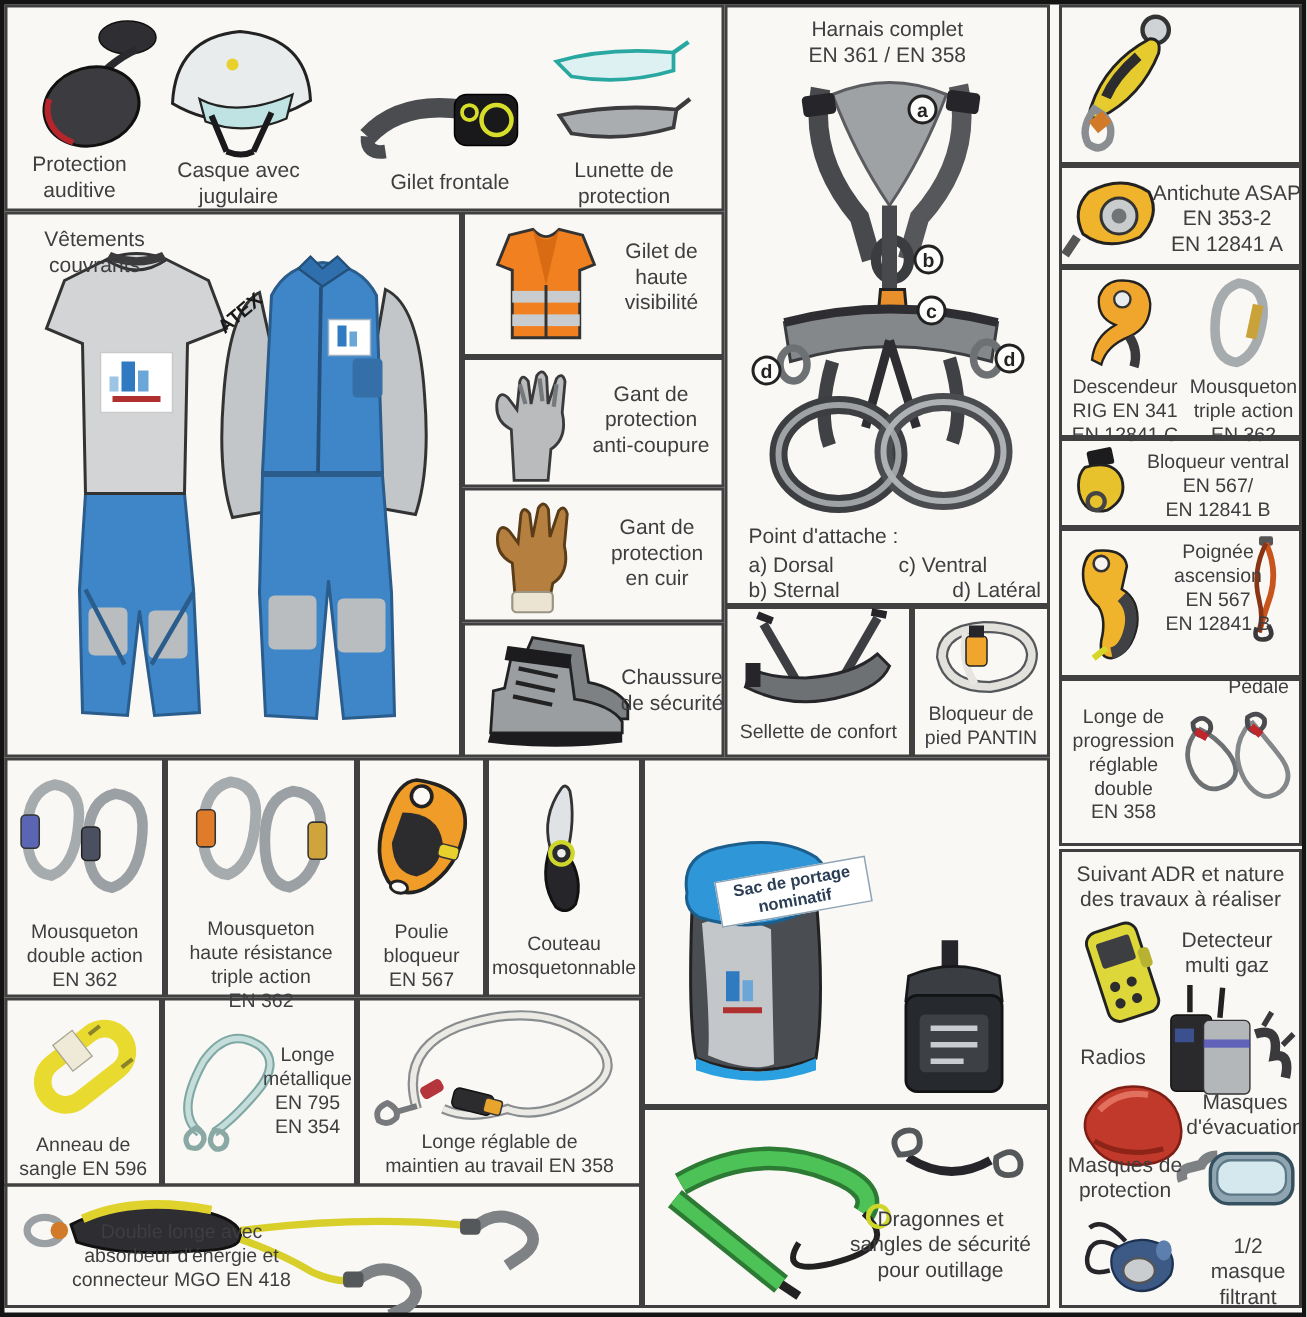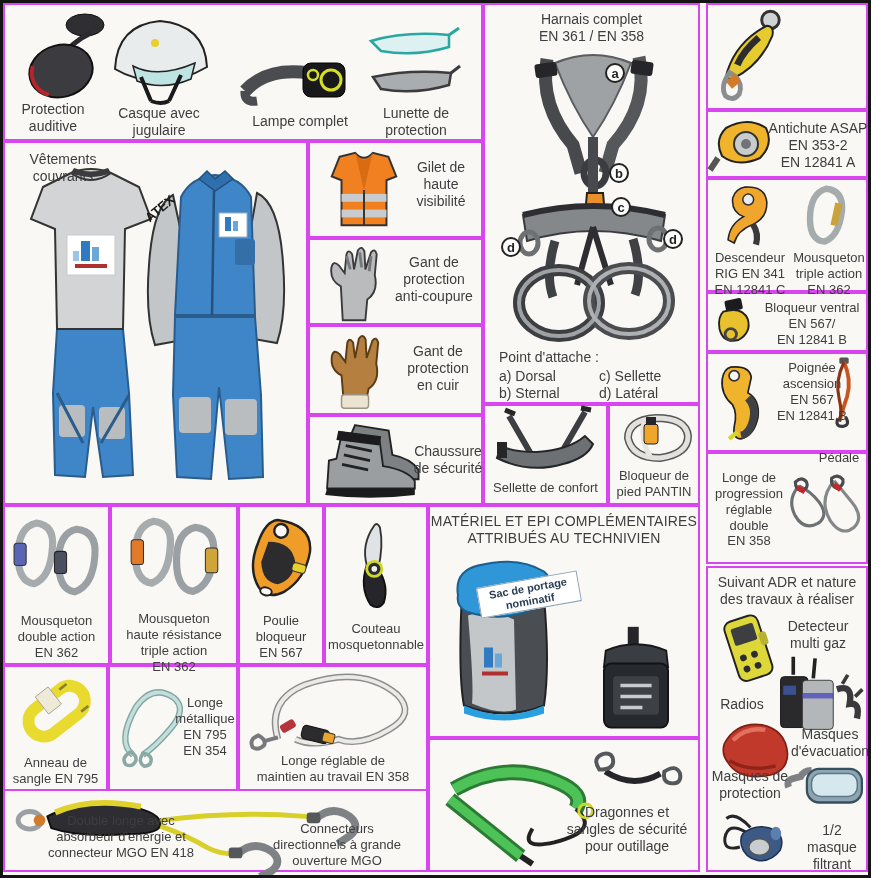--- a/index.html
+++ b/index.html
@@ -1,20 +1,20 @@
 <!DOCTYPE html>
 <html><head>
 <meta charset="utf-8">
 <style>
   html,body{margin:0;padding:0;background:#e8e8e8;}
   .page{position:relative;width:871px;height:878px;background:#faf8f4;
         font-family:"Liberation Sans",sans-serif;color:#3e3e40;overflow:hidden;}
   .frame{position:absolute;left:0;top:0;width:871px;height:878px;
          border:3px solid #141414;box-sizing:border-box;pointer-events:none;z-index:50;}
-  .box{position:absolute;border:2px solid #d946ef;box-sizing:border-box;}
+  .box{position:absolute;border:2px solid #404040;box-sizing:border-box;}
   .lbl{position:absolute;white-space:pre-line;text-align:center;font-size:14px;line-height:1.22;z-index:5;}
   .lbl.small{font-size:13px;}
   .lbl.left{text-align:left;}
   .caps{letter-spacing:.2px;}
   .marker{position:absolute;width:20px;height:20px;border:2px solid #222;border-radius:50%;
           background:#fdfdfb;font-size:13px;line-height:18px;text-align:center;font-weight:bold;
           box-sizing:border-box;z-index:10;color:#222;}
   svg{position:absolute;overflow:visible;}
   .bagtag{position:absolute;background:#ffffff;border:1px solid #8fa3b5;color:#2b3e55;
           font-size:11px;font-weight:bold;line-height:1.15;text-align:center;white-space:pre-line;
@@ -49,21 +49,21 @@
   <div class="lbl" style="left:100px;top:100px;width:108px;">Casque avec
 jugulaire</div>
 
   <svg style="left:232px;top:48px;" width="120" height="62" viewBox="0 0 120 62">
     <path d="M8,38 Q30,14 72,20" stroke="#4a4c4f" stroke-width="13" fill="none"></path>
     <path d="M8,38 Q7,50 20,48" stroke="#4a4c4f" stroke-width="9" fill="none"></path>
     <rect x="66" y="10" width="42" height="34" rx="8" fill="#19191b" stroke="#000"></rect>
     <circle cx="94" cy="27" r="10" fill="none" stroke="#d6de2a" stroke-width="3"></circle>
     <circle cx="76" cy="22" r="5" fill="none" stroke="#d6de2a" stroke-width="2.5"></circle>
   </svg>
-  <div class="lbl" style="left:232px;top:108px;width:126px;">Lampe complet</div>
+  <div class="lbl" style="left:232px;top:108px;width:126px;">Gilet frontale</div>
 
   <svg style="left:360px;top:10px;" width="100" height="90" viewBox="0 0 100 90">
     <path d="M84,20 L94,13" stroke="#28a8a0" stroke-width="3"></path>
     <path d="M6,26 Q40,16 84,20 L84,32 Q50,42 16,36 Z" fill="#ddf0f2" stroke="#28a8a0" stroke-width="2.5"></path>
     <path d="M86,58 L95,51" stroke="#3c3c3e" stroke-width="3"></path>
     <path d="M8,62 Q45,54 86,58 L84,70 Q50,80 16,74 Z" fill="#a9adb0" stroke="#3c3c3e" stroke-width="2.5"></path>
   </svg>
   <div class="lbl" style="left:356px;top:100px;width:110px;">Lunette de
 protection</div>
 </div>
@@ -93,22 +93,22 @@
     <ellipse cx="134" cy="256" rx="40" ry="33" fill="none" stroke="#aeb1b4" stroke-width="4"></ellipse>
   </svg>
   <div class="marker" style="left:120px;top:58px;">a</div>
   <div class="marker" style="left:124px;top:158px;">b</div>
   <div class="marker" style="left:126px;top:192px;">c</div>
   <div class="marker" style="left:16px;top:232px;">d</div>
   <div class="marker" style="left:178px;top:224px;">d</div>
   <div class="lbl left" style="left:14px;top:344px;width:160px;">Point d'attache :</div>
   <div class="lbl left" style="left:14px;top:363px;width:95px;">a) Dorsal</div>
   <div class="lbl left" style="left:14px;top:380px;width:95px;">b) Sternal</div>
-  <div class="lbl left" style="left:114px;top:363px;width:95px;">c) Sellette</div>
-  <div class="lbl left" style="left:114px;top:380px;width:95px;">d) Latéral</div>
+  <div class="lbl left" style="left:114px;top:363px;width:95px;">c) Ventral</div>
+  <div class="lbl left" style="left:114px;top:380px;width:95px;text-align:right;">d) Latéral</div>
 </div>
 
 <div class="box" style="left:483px;top:404px;width:125px;height:101px;">
   <svg style="left:4px;top:2px;" width="115" height="70" viewBox="0 0 115 70">
     <path d="M20,8 L42,46 M96,4 L74,42" stroke="#3c3e41" stroke-width="6"></path>
     <path d="M16,2 l10,4 M92,0 l10,2" stroke="#26262a" stroke-width="5"></path>
     <path d="M8,50 Q40,66 74,56 Q98,50 104,36 L96,28 Q80,42 48,44 Q24,44 12,38 Z" fill="#6e7174" stroke="#26262a" stroke-width="2"></path>
     <rect x="8" y="34" width="10" height="16" fill="#26262a"></rect>
   </svg>
   <div class="lbl small" style="left:0;top:74px;width:100%;">Sellette de confort</div>
@@ -386,22 +386,20 @@
     <path d="M30,6 Q16,26 22,48 L34,52 Q40,28 36,8 Q33,2 30,6 Z" fill="#dfe3e5" stroke="#333" stroke-width="2"></path>
     <path d="M22,48 Q14,72 26,90 Q34,96 40,88 Q46,70 34,52 Z" fill="#26262a" stroke="#111" stroke-width="2"></path>
     <circle cx="30" cy="52" r="8" fill="#2c2c2e" stroke="#cfd62a" stroke-width="3"></circle>
     <circle cx="30" cy="52" r="3" fill="#efefed"></circle>
   </svg>
   <div class="lbl small" style="left:0;top:114px;width:100%;">Couteau
 mosquetonnable</div>
 </div>
 
 <div class="box" style="left:428px;top:505px;width:272px;height:233px;">
-  <div class="lbl caps" style="left:0;top:6px;width:100%;">MATÉRIEL ET EPI COMPLÉMENTAIRES
-ATTRIBUÉS AU TECHNIVIEN</div>
   <svg style="left:14px;top:46px;" width="120" height="175" viewBox="0 0 120 170">
     <path d="M18,36 Q14,120 20,150 Q60,166 100,150 Q106,110 100,42 Q60,20 18,36 Z" fill="#4a4e53" stroke="#222" stroke-width="2"></path>
     <path d="M24,60 Q30,130 28,148 Q56,160 72,154 L70,64 Q44,52 24,60 Z" fill="#c3c7ca"></path>
     <rect x="40" y="92" width="9" height="20" fill="#2f7ac0"></rect>
     <rect x="51" y="98" width="7" height="14" fill="#6aa6d8"></rect>
     <rect x="38" y="116" width="26" height="4" fill="#b03030"></rect>
     <path d="M14,40 Q10,16 34,10 Q74,0 100,16 Q112,26 104,46 Q66,70 22,56 Q12,50 14,40 Z" fill="#2f96d8" stroke="#1b5f8e" stroke-width="2"></path>
     <path d="M20,150 Q60,168 100,150 L100,158 Q60,172 20,158 Z" fill="#2aa0e0"></path>
   </svg>
   <div class="bagtag" style="left:48px;top:72px;width:92px;">Sac de portage
@@ -417,21 +415,21 @@
 
 <div class="box" style="left:3px;top:665px;width:105px;height:126px;">
   <svg style="left:2px;top:2px;" width="100" height="86" viewBox="0 0 105 95">
     <g transform="rotate(-38 52 48)">
       <rect x="18" y="30" width="70" height="34" rx="17" fill="none" stroke="#e8da2e" stroke-width="13"></rect>
       <rect x="44" y="20" width="18" height="24" fill="#efe9d8" stroke="#a9a592"></rect>
       <path d="M70,30 h10 M74,64 h10" stroke="#8a832a" stroke-width="3"></path>
     </g>
   </svg>
   <div class="lbl small" style="left:0;top:88px;width:100%;">Anneau de
-sangle EN 795</div>
+sangle EN 596</div>
 </div>
 
 <div class="box" style="left:108px;top:665px;width:130px;height:126px;">
   <svg style="left:2px;top:2px;" width="84" height="118" viewBox="0 0 120 115">
     <path d="M30,96 Q6,78 34,28 Q58,-6 88,14 Q108,30 84,58 Q62,84 44,96" fill="none" stroke="#7fa8a4" stroke-width="9"></path>
     <path d="M30,96 Q6,78 34,28 Q58,-6 88,14 Q108,30 84,58 Q62,84 44,96" fill="none" stroke="#c5dedb" stroke-width="5"></path>
     <path d="M26,92 Q12,100 20,110 Q30,114 34,104 Q36,96 26,92 Z" fill="none" stroke="#8aa8a4" stroke-width="5"></path>
     <path d="M44,94 Q36,106 46,112 Q56,112 56,102 Q54,94 44,94 Z" fill="none" stroke="#8aa8a4" stroke-width="5"></path>
   </svg>
   <div class="lbl small" style="left:62px;top:28px;width:66px;">Longe
@@ -465,23 +463,20 @@
     <path d="M152,28 Q230,18 300,24 L312,26" stroke="#d8cf2a" stroke-width="5" fill="none"></path>
     <path d="M152,34 Q180,44 200,56 Q216,64 232,62" stroke="#d8cf2a" stroke-width="5" fill="none"></path>
     <path d="M312,26 q16,-14 34,-2 q12,10 0,20 l-12,8" stroke="#7e8285" stroke-width="8" fill="none"></path>
     <rect x="302" y="20" width="14" height="11" rx="3" fill="#55585a"></rect>
     <path d="M232,62 q16,-14 34,-2 q12,10 0,20 l-12,6" stroke="#7e8285" stroke-width="8" fill="none"></path>
     <rect x="222" y="56" width="14" height="11" rx="3" fill="#55585a"></rect>
   </svg>
   <div class="lbl small" style="left:14px;top:22px;width:204px;z-index:8;">Double longe avec
 absorbeur d'énergie et
 connecteur MGO EN 418</div>
-  <div class="lbl small" style="left:246px;top:30px;width:172px;z-index:8;">Connecteurs
-directionnels à grande
-ouverture MGO</div>
 </div>
 
 <div class="box" style="left:428px;top:738px;width:272px;height:134px;">
   <svg style="left:6px;top:8px;" width="256" height="118" viewBox="0 0 260 120">
     <path d="M18,42 Q70,12 122,34 Q152,46 142,62" stroke="#2c7a34" stroke-width="16" fill="none"></path>
     <path d="M18,42 Q70,12 122,34 Q152,46 142,62" stroke="#4cc257" stroke-width="10" fill="none"></path>
     <path d="M142,62 Q168,84 120,96 Q84,104 98,82" stroke="#222" stroke-width="4" fill="none"></path>
     <path d="M14,52 L86,110" stroke="#2c7a34" stroke-width="15"></path>
     <path d="M14,52 L86,110" stroke="#4cc257" stroke-width="9"></path>
     <path d="M86,110 l12,8" stroke="#222" stroke-width="6"></path>

